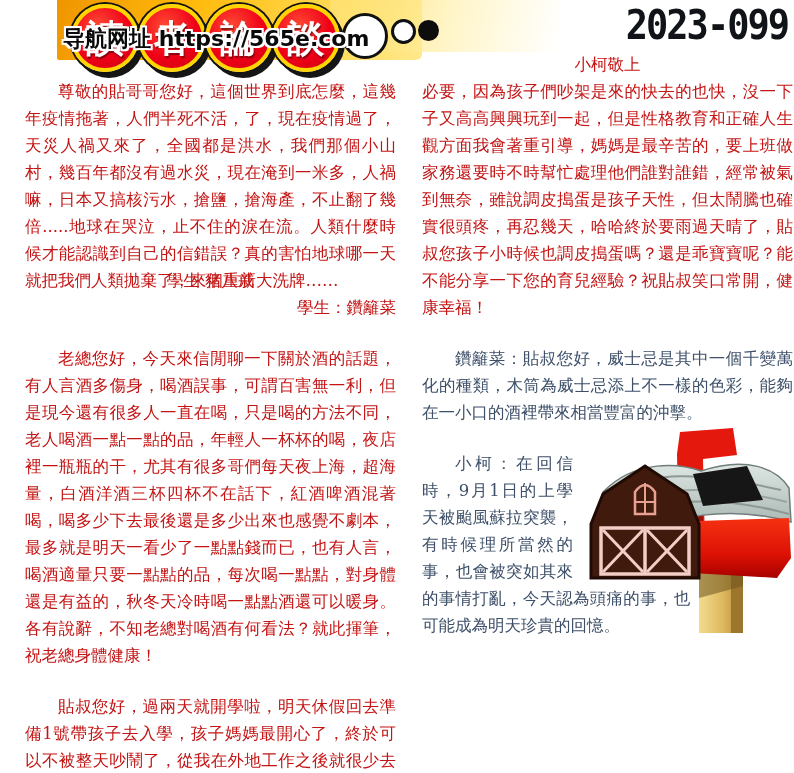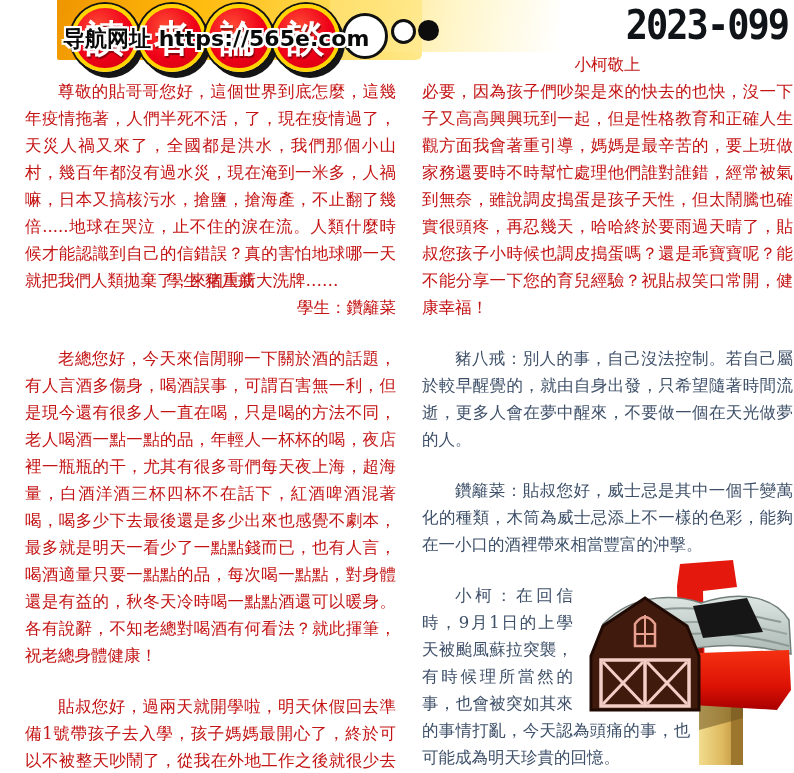--- a/index.html
+++ b/index.html
@@ -105,21 +105,20 @@
     <p class="letter sig-line">學生：鑽籬菜</p>
     <p class="letter indent spaced">老總您好，今天來信閒聊一下關於酒的話題，有人言酒多傷身，喝酒誤事，可謂百害無一利，但是現今還有很多人一直在喝，只是喝的方法不同，老人喝酒一點一點的品，年輕人一杯杯的喝，夜店裡一瓶瓶的干，尤其有很多哥們每天夜上海，超海量，白酒洋酒三杯四杯不在話下，紅酒啤酒混著喝，喝多少下去最後還是多少出來也感覺不劇本，最多就是明天一看少了一點點錢而已，也有人言，喝酒適量只要一點點的品，每次喝一點點，對身體還是有益的，秋冬天冷時喝一點點酒還可以暖身。各有說辭，不知老總對喝酒有何看法？就此揮筆，祝老總身體健康！</p>
 
     <p class="letter indent spaced">貼叔您好，過兩天就開學啦，明天休假回去準備1號帶孩子去入學，孩子媽媽最開心了，終於可以不被整天吵鬧了，從我在外地工作之後就很少去干預孩子們的日常瑣事，管不到也感覺沒</p>
   </div>
 
   <div class="col">
     <p class="letter sig-overlap">小柯敬上</p>
     <p class="letter">必要，因為孩子們吵架是來的快去的也快，沒一下子又高高興興玩到一起，但是性格教育和正確人生觀方面我會著重引導，媽媽是最辛苦的，要上班做家務還要時不時幫忙處理他們誰對誰錯，經常被氣到無奈，雖說調皮搗蛋是孩子天性，但太鬧騰也確實很頭疼，再忍幾天，哈哈終於要雨過天晴了，貼叔您孩子小時候也調皮搗蛋嗎？還是乖寶寶呢？能不能分享一下您的育兒經驗？祝貼叔笑口常開，健康幸福！</p>
 
-    <p class="reply indent spaced">豬八戒：別人的事，自己沒法控制。若自己屬於較早醒覺的，就由自身出發，只希望隨著時間流逝，更多人會在夢中醒來，不要做一個在天光做夢的人。</p>
 
     <p class="reply indent spaced">鑽籬菜：貼叔您好，威士忌是其中一個千變萬化的種類，木筒為威士忌添上不一樣的色彩，能夠在一小口的酒裡帶來相當豐富的沖擊。</p>
 
     <div class="mailbox-float">
       <svg viewBox="0 0 212 205" xmlns="http://www.w3.org/2000/svg">
         <defs>
           <linearGradient id="redgrad" x1="0" y1="0" x2="0" y2="1">
             <stop offset="0" stop-color="#f53111"></stop>
             <stop offset="0.6" stop-color="#dd1205"></stop>
             <stop offset="1" stop-color="#a80000"></stop>

